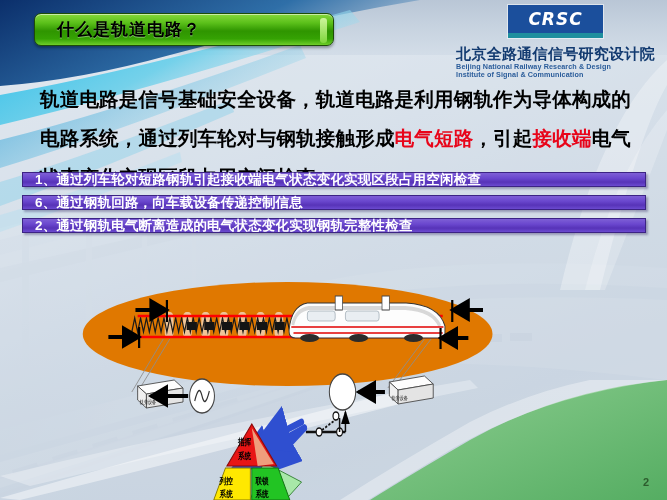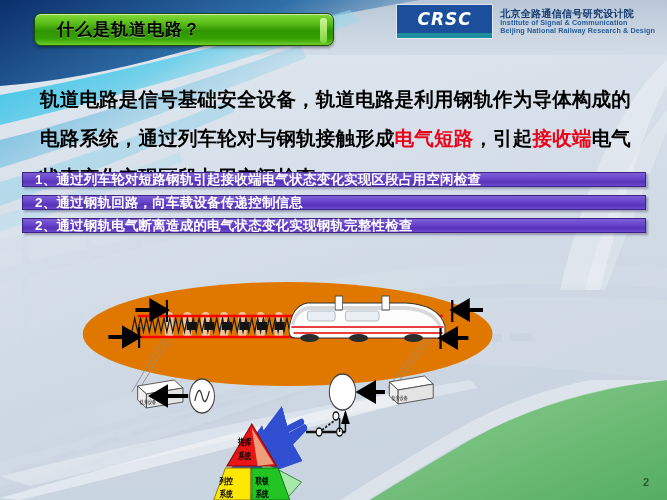--- a/index.html
+++ b/index.html
@@ -45,33 +45,33 @@
     border-radius:3px;
     background:linear-gradient(180deg,#cdf59b,#7fd63c);
   }
   .title-text{
     font-size:17px; font-weight:bold; color:#000;
     padding-left:22px; letter-spacing:1px;
     text-shadow:0 1px 0 rgba(255,255,255,.35);
   }
 
   
-  .logo{position:absolute; right:12px; top:5px; display:flex; align-items:center; gap:8px;}
+  .logo{position:absolute; right:12px; top:5px; display:flex; align-items:center; gap:8px;flex-direction:column;}
   .logo-mark{
     width:95px;height:33px;background:#1b4f9c;
     display:flex;align-items:center;justify-content:center;
     border-bottom:5px solid #1f8f9e;
     box-shadow:0 0 0 1px rgba(255,255,255,.5);
   }
   .logo-mark span{
     color:#fff;font-weight:bold;font-style:italic;font-size:17px;letter-spacing:1px;
     font-family:"DejaVu Sans",sans-serif;
   }
   .logo-txt{line-height:1.12;}
-  .logo-cn{font-size:10px;font-weight:bold;color:#123a70;letter-spacing:.3px;}
+  .logo-cn{font-size:15px;font-weight:bold;color:#123a70;letter-spacing:.3px;}
   .logo-en{font-size:7.2px;color:#2a5c9a;letter-spacing:.1px;font-weight:bold;}
 
   
   .para{
     position:absolute; left:40px; top:80px; width:610px;
     font-size:19.5px; font-weight:bold; line-height:39px; color:#000;
     letter-spacing:.2px;
   }
   .para .hl{color:#e8051a;}
 
@@ -213,35 +213,35 @@
   <div class="title-bar">
     <span class="title-text">什么是轨道电路？</span>
   </div>
 
   <div class="logo">
     <div class="logo-mark">
       <span>CRSC</span>
     </div>
     <div class="logo-txt">
       <div class="logo-cn">北京全路通信信号研究设计院</div>
+      <div class="logo-en">Beijing National Railway Research &amp; Design</div>
       <div class="logo-en">Institute of Signal &amp; Communication</div>
-      <div class="logo-en">Beijing National Railway Research &amp; Design</div>
     </div>
   </div>
 
   <div class="para">
     <span>轨道电路是信号基础安全设备，轨道电路是利用钢轨作为导体构成的电路系统，通过列车轮对与钢轨接触形成</span><span class="hl">电气短路</span><span>，引起</span><span class="hl">接收端</span><span>电气状态变化实现区段占用空闲检查。</span>
   </div>
 
   <div class="bars">
     <div class="bar">
       <span class="bar-text">1、通过列车轮对短路钢轨引起接收端电气状态变化实现区段占用空闲检查</span>
     </div>
     <div class="bar">
-      <span class="bar-text">2、通过钢轨回路，向车载设备传递控制信息</span>
+      <span class="bar-text">6、通过钢轨回路，向车载设备传递控制信息</span>
     </div>
     <div class="bar">
       <span class="bar-text">2、通过钢轨电气断离造成的电气状态变化实现钢轨完整性检查</span>
     </div>
   </div>
 
   <div class="diagram">
     <svg viewBox="0 0 667 218" preserveAspectRatio="none">
       <defs>
         <marker id="ah" markerWidth="7" markerHeight="7" refX="6" refY="3" orient="auto">

